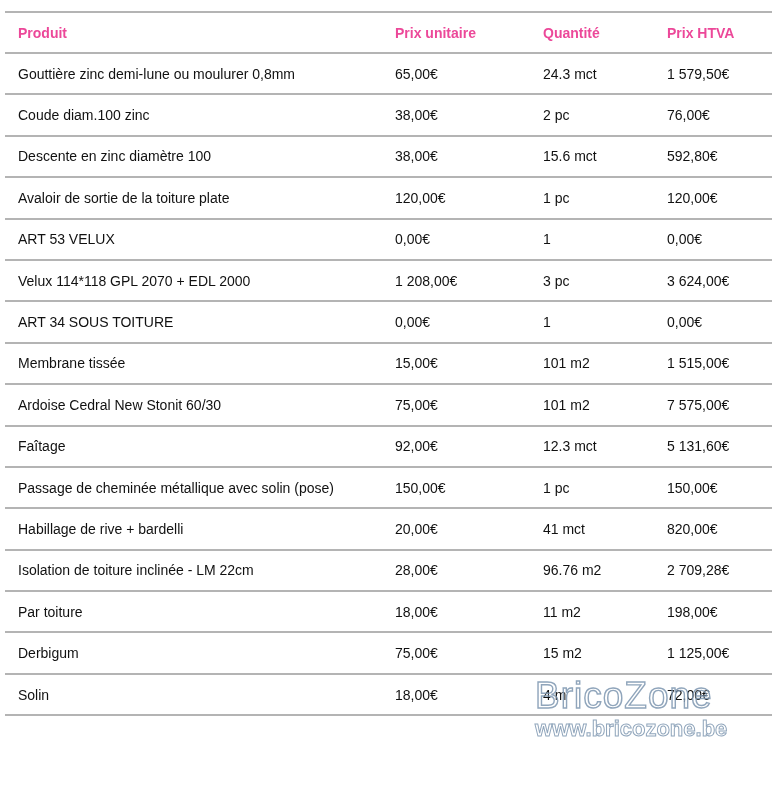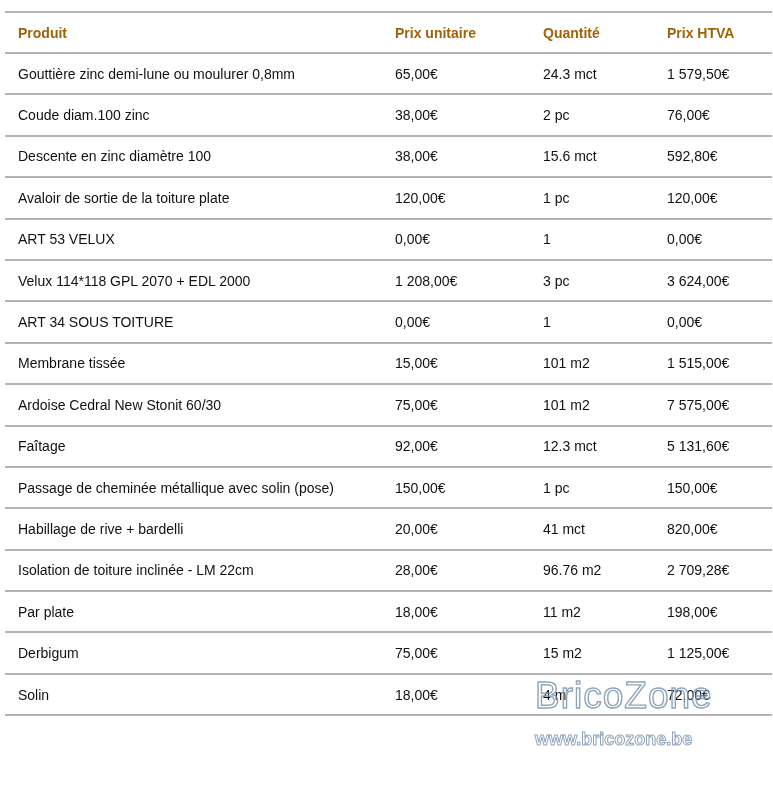--- a/index.html
+++ b/index.html
@@ -27,21 +27,21 @@
       border-top: 2px solid #b4b4b4;
       border-bottom: 2px solid #b4b4b4;
       text-align: left;
       padding: 0 0 0 13px;
       font-size: 14px;
       white-space: nowrap;
     }
     .quote-table th {
       height: 39px;
       font-weight: bold;
-      color: #a16207;
+      color: #ec4899;
     }
     .quote-table td {
       height: 39.4px;
       font-weight: normal;
     }
     .col-prod { width: 377px; }
     .col-unit { width: 148px; }
     .col-qty  { width: 124px; }
     .col-ht   { width: auto; }
 
@@ -58,27 +58,27 @@
       font-size: 37px;
       letter-spacing: 1px;
       color: rgba(255,255,255,0.15);
       -webkit-text-stroke: 1.4px #7d96b0;
       line-height: 40px;
       display: block;
       opacity: 0.85;
     }
     .wm-url {
       font-family: "Liberation Sans", sans-serif;
-      font-size: 18px;
+      font-size: 22px;
       font-weight: bold;
       color: rgba(255,255,255,0.1);
       -webkit-text-stroke: 1px #7d96b0;
       line-height: 22px;
       display: block;
-      margin-top: 12px;
+      margin-top: 2px;
       opacity: 0.85;
     }
   </style>
 </head>
 <body>
 
 <table class="quote-table">
   <colgroup>
     <col class="col-prod">
     <col class="col-unit">
@@ -166,21 +166,21 @@
       <td>41 mct</td>
       <td>820,00€</td>
     </tr>
     <tr>
       <td>Isolation de toiture inclinée - LM 22cm</td>
       <td>28,00€</td>
       <td>96.76 m2</td>
       <td>2 709,28€</td>
     </tr>
     <tr>
-      <td>Par plate</td>
+      <td>Par toiture</td>
       <td>18,00€</td>
       <td>11 m2</td>
       <td>198,00€</td>
     </tr>
     <tr>
       <td>Derbigum</td>
       <td>75,00€</td>
       <td>15 m2</td>
       <td>1 125,00€</td>
     </tr>

